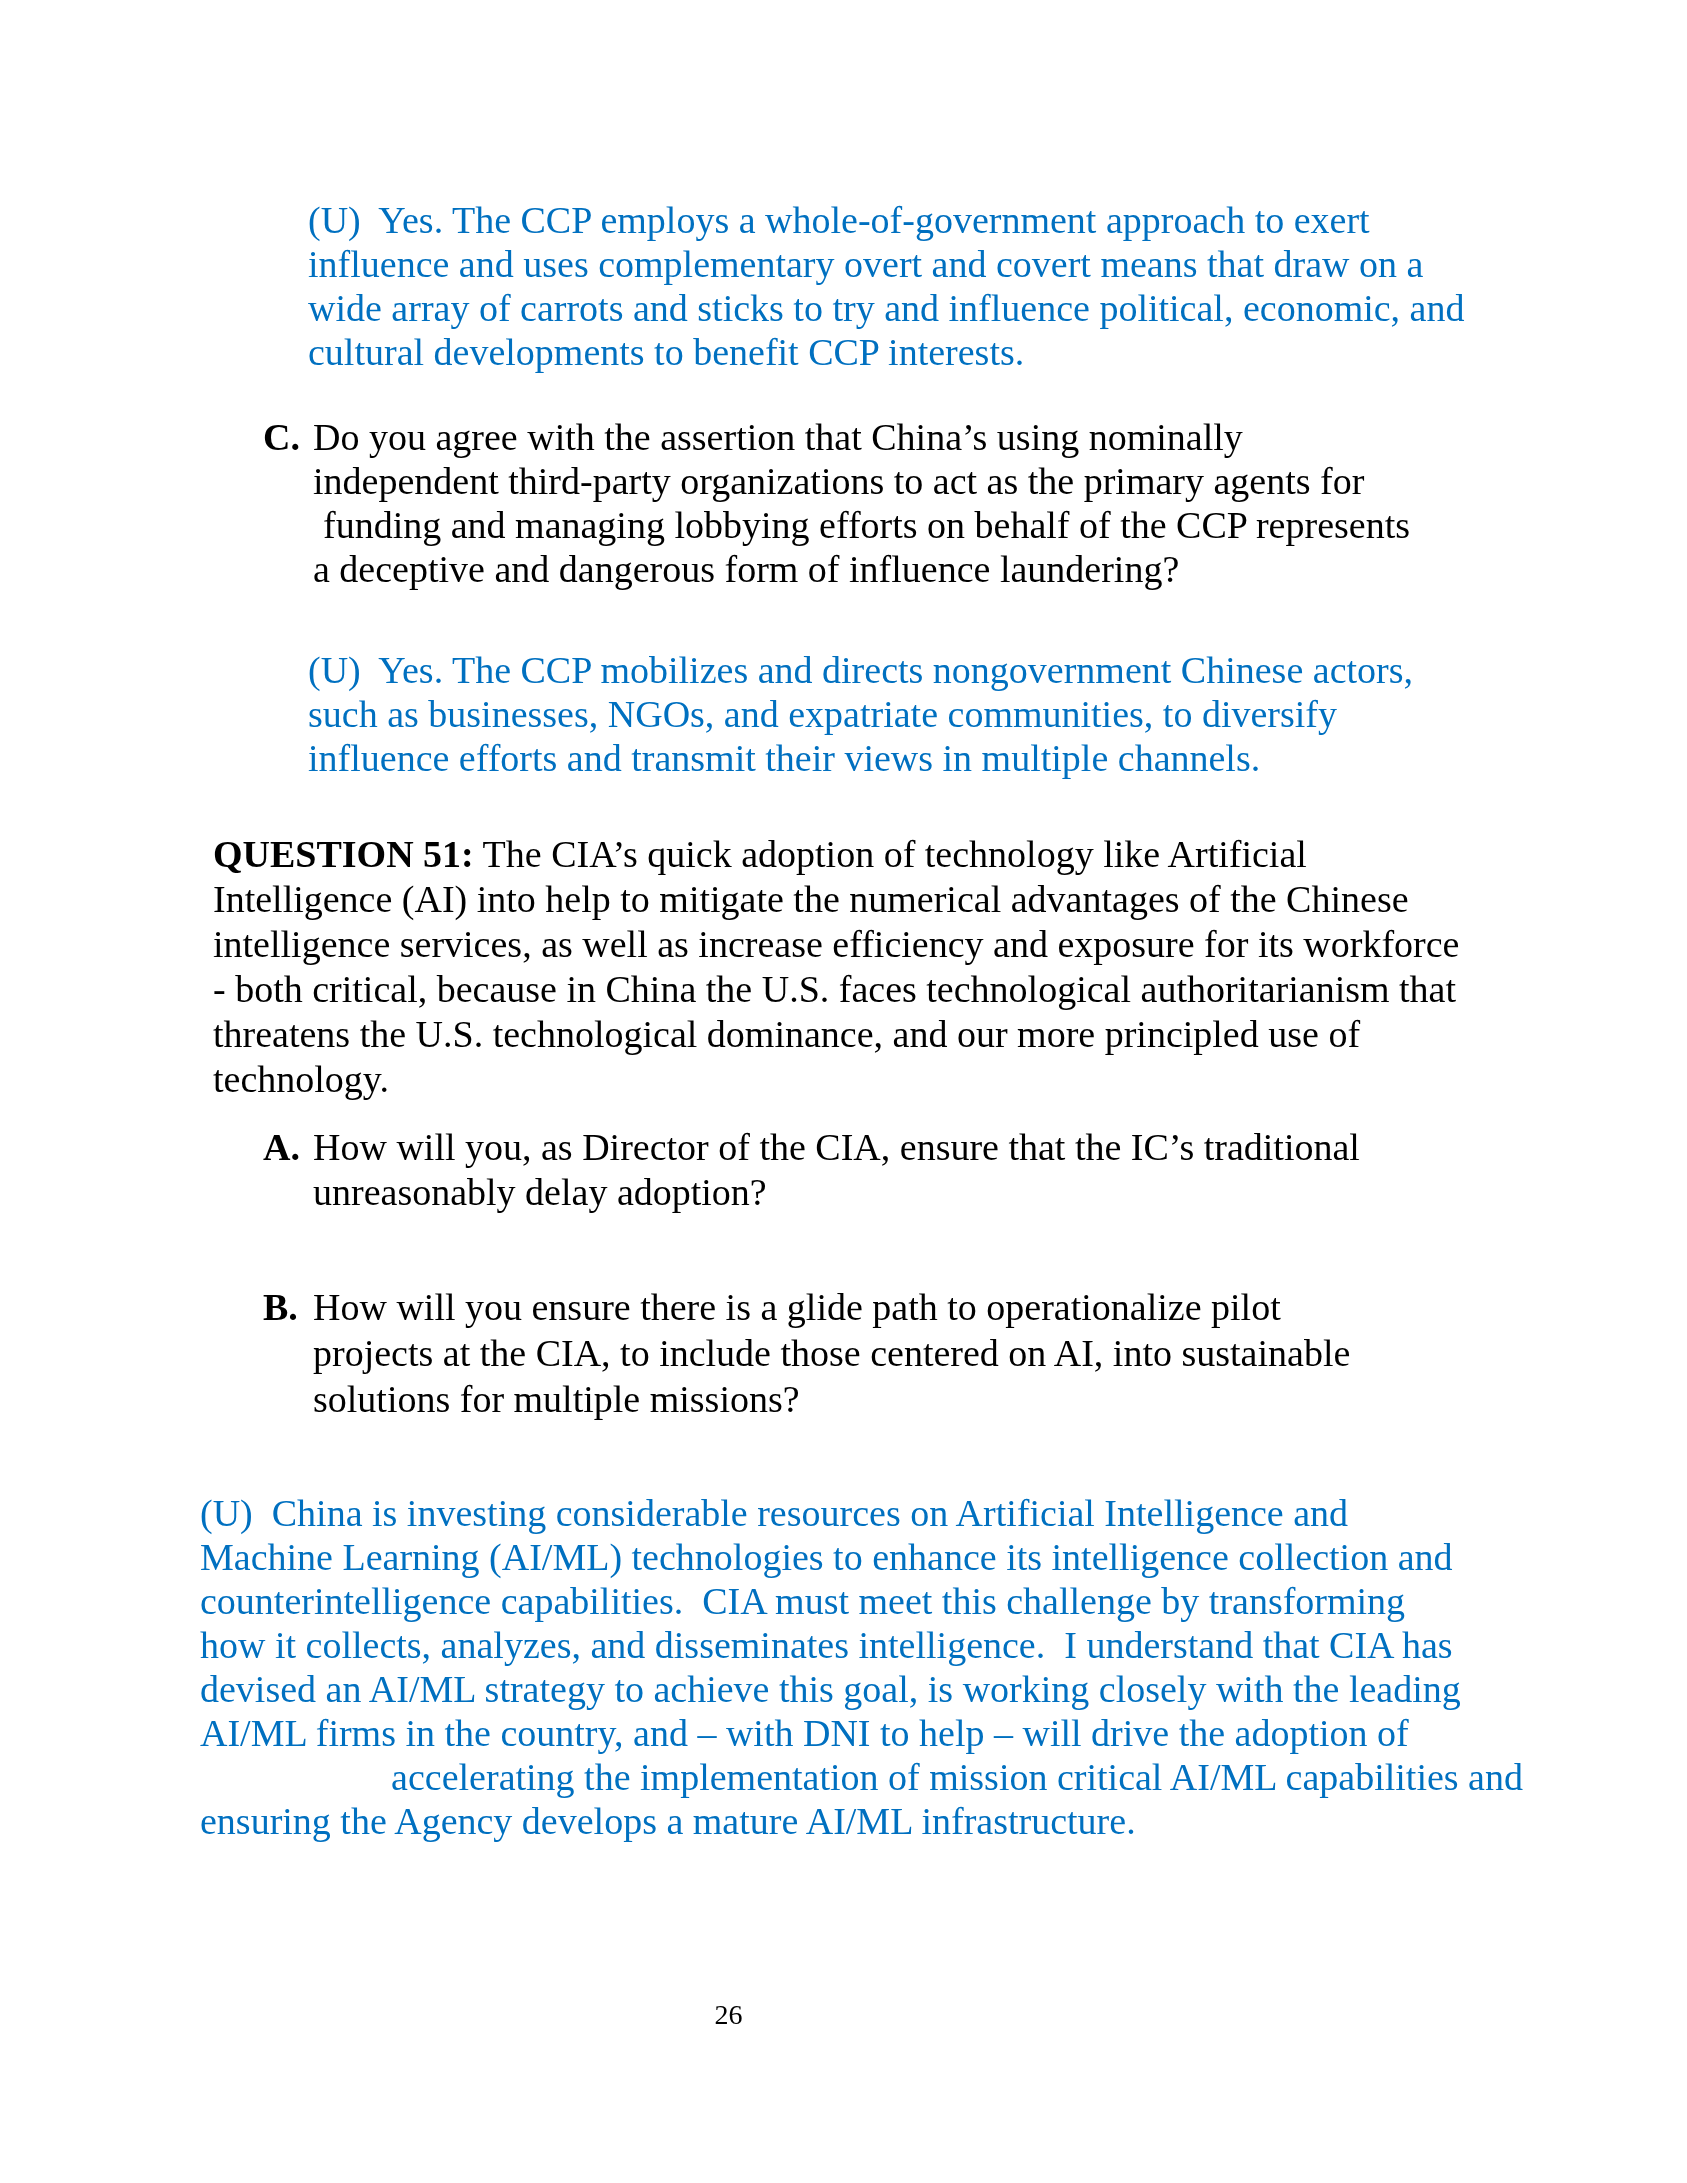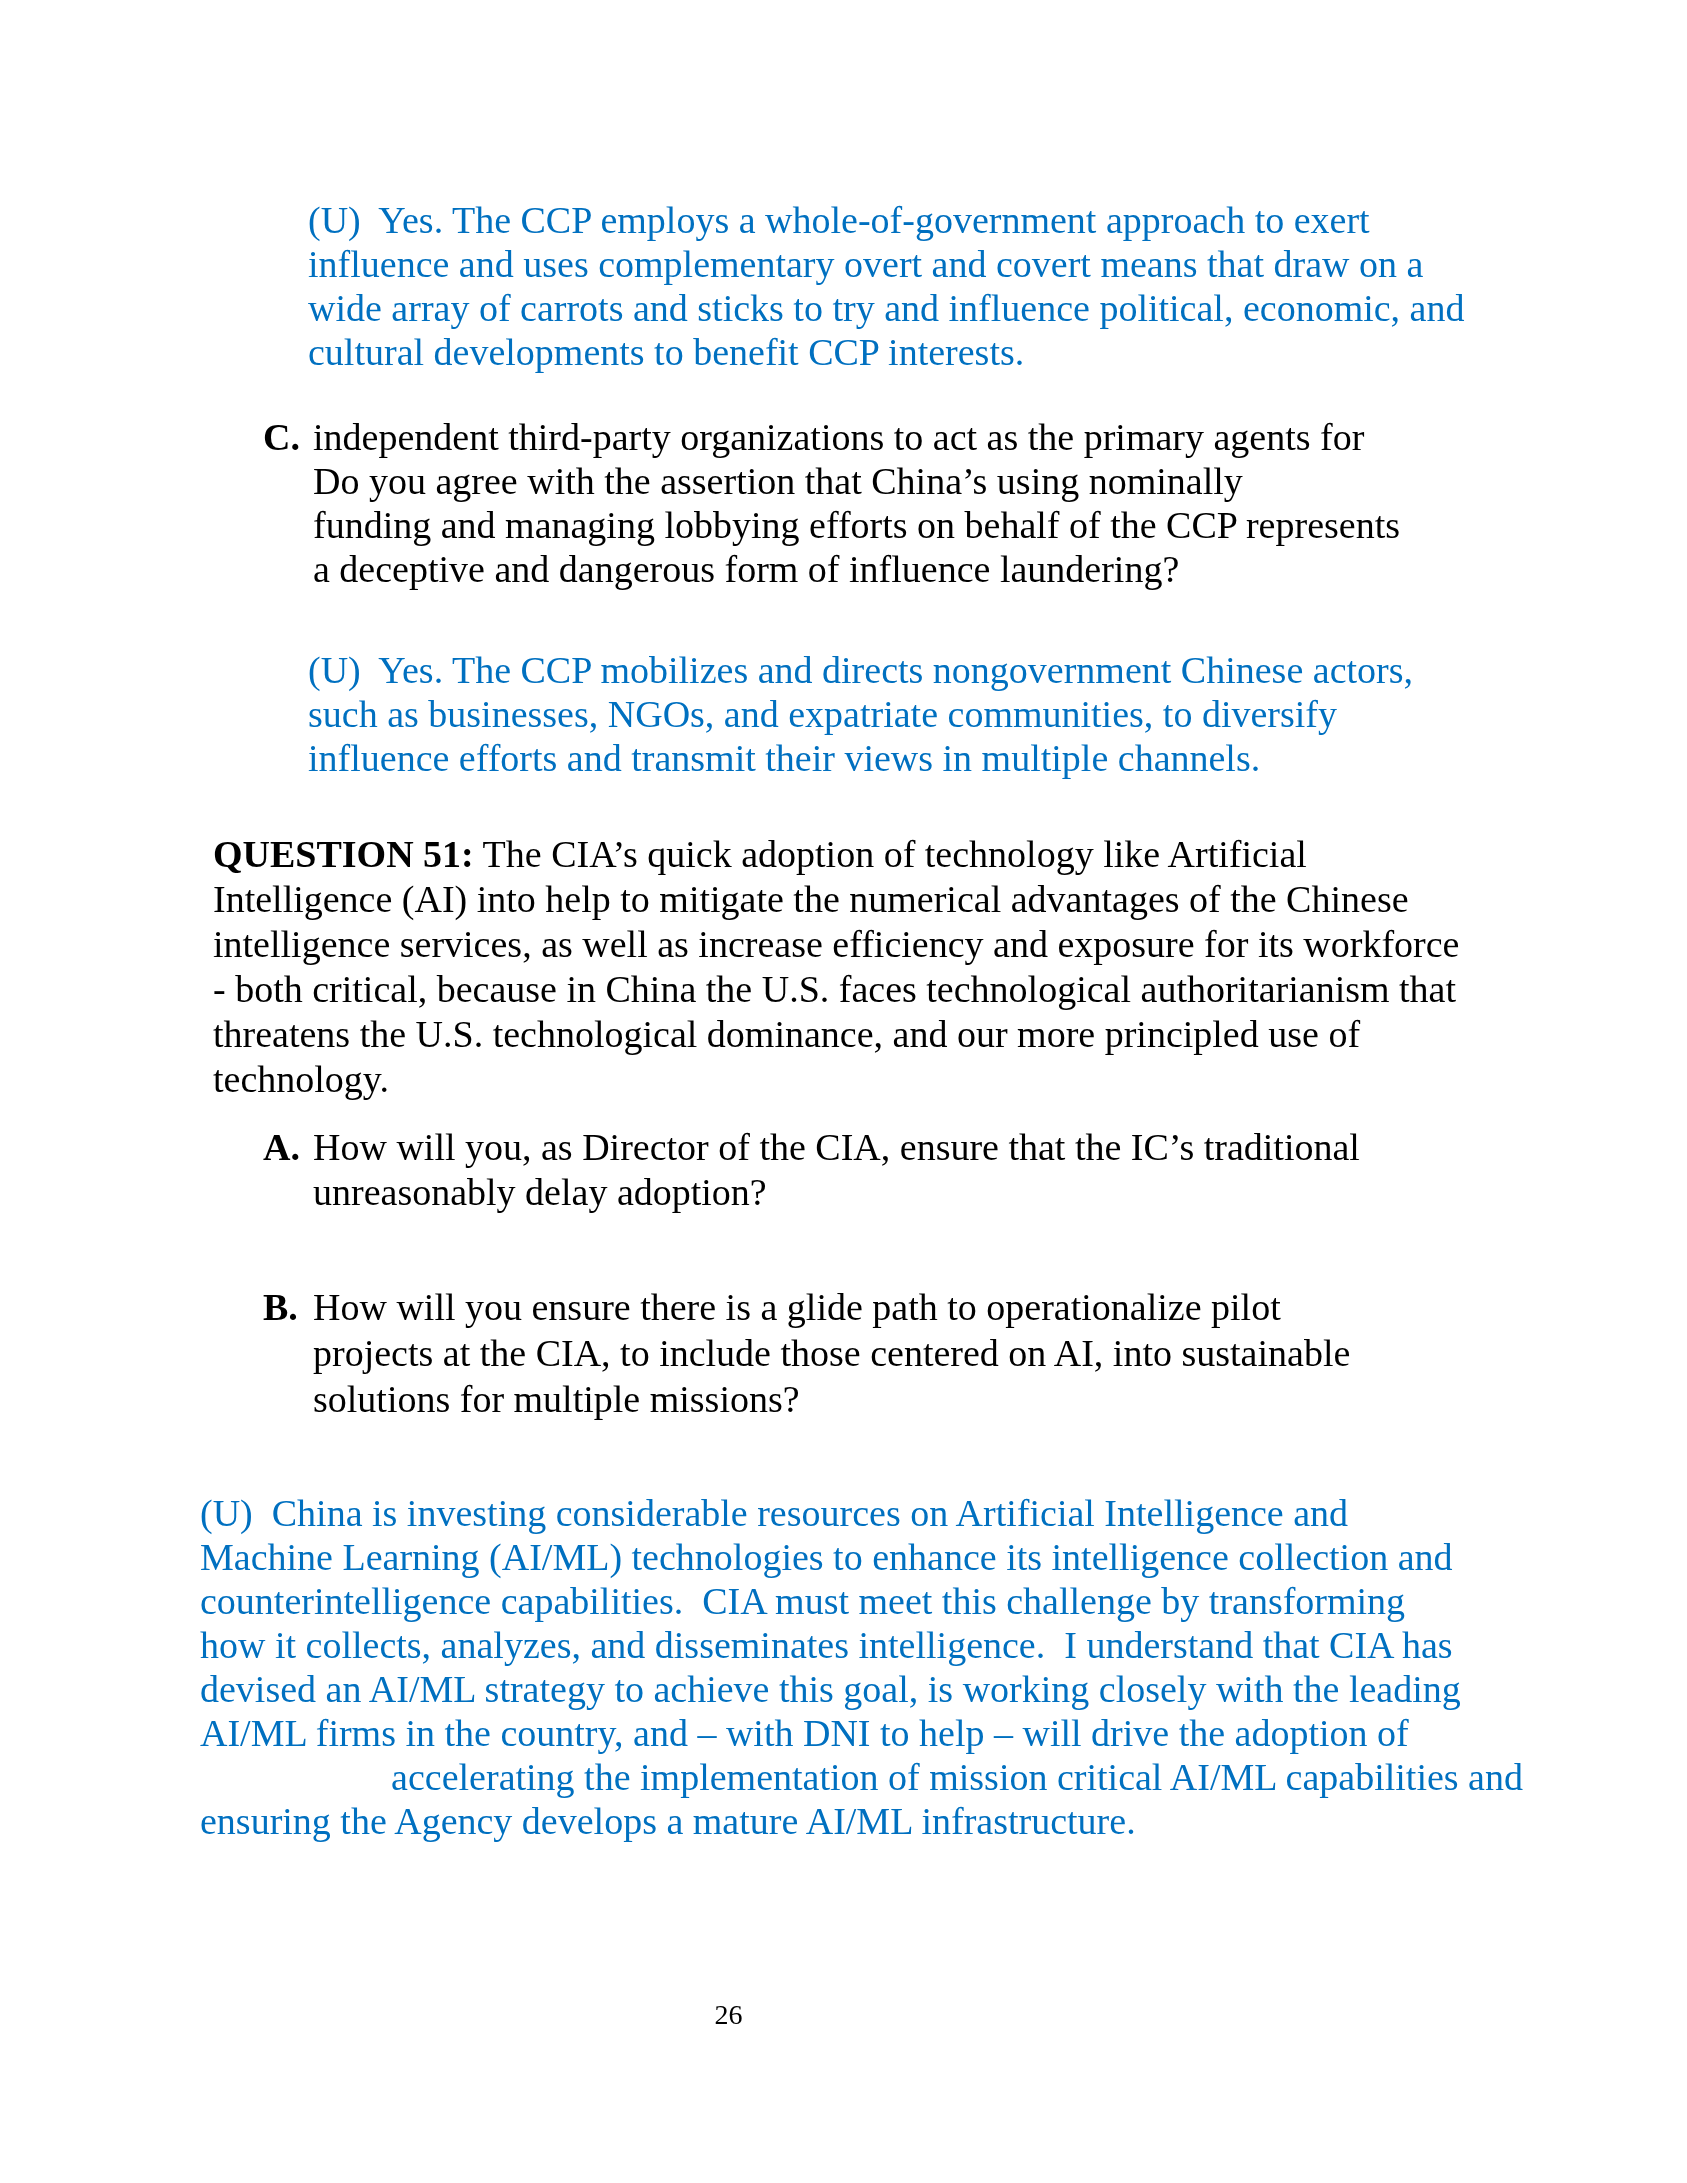--- a/index.html
+++ b/index.html
@@ -28,23 +28,23 @@
 <div class="para blue ans1" style="color: rgb(0, 112, 192);">
   <span class="line" style="white-space: pre;">(U)  Yes. The CCP employs a whole-of-government approach to exert</span>
   <span class="line" style="white-space: pre;">influence and uses complementary overt and covert means that draw on a</span>
   <span class="line" style="white-space: pre;">wide array of carrots and sticks to try and influence political, economic, and</span>
   <span class="line" style="white-space: pre;">cultural developments to benefit CCP interests.</span>
 </div>
 
 <div class="para qc item">
   <span class="label">C.</span>
   <span class="text">
+    <span class="line" style="white-space: pre;">Do you agree with the assertion that China’s using nominally</span>
     <span class="line" style="white-space: pre;">independent third-party organizations to act as the primary agents for</span>
-    <span class="line" style="white-space: pre;">Do you agree with the assertion that China’s using nominally</span>
-    <span class="line" style="white-space: pre;">funding and managing lobbying efforts on behalf of the CCP represents</span>
+    <span class="line" style="white-space: pre; margin-left: 10px;">funding and managing lobbying efforts on behalf of the CCP represents</span>
     <span class="line" style="white-space: pre;">a deceptive and dangerous form of influence laundering?</span>
   </span>
 </div>
 
 <div class="para blue ans2" style="color: rgb(0, 112, 192);">
   <span class="line" style="white-space: pre;">(U)  Yes. The CCP mobilizes and directs nongovernment Chinese actors,</span>
   <span class="line" style="white-space: pre;">such as businesses, NGOs, and expatriate communities, to diversify</span>
   <span class="line" style="white-space: pre;">influence efforts and transmit their views in multiple channels.</span>
 </div>
 

